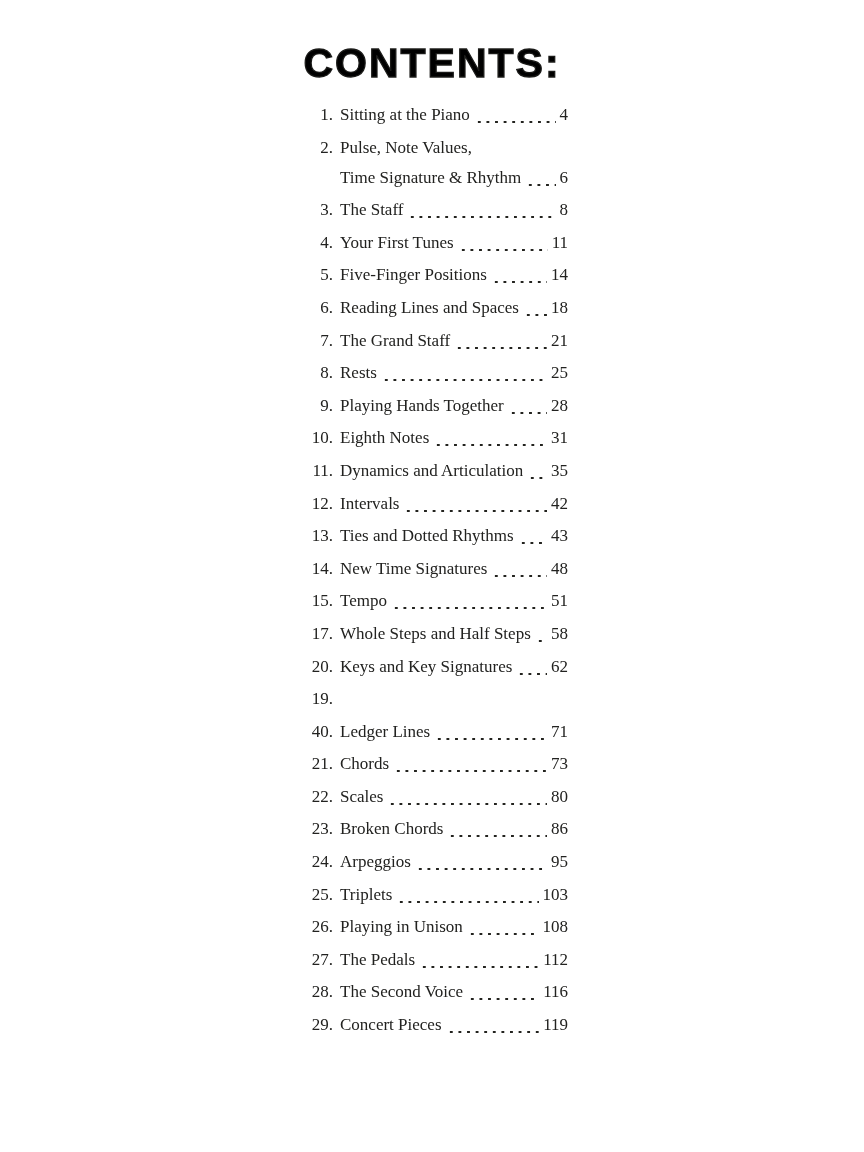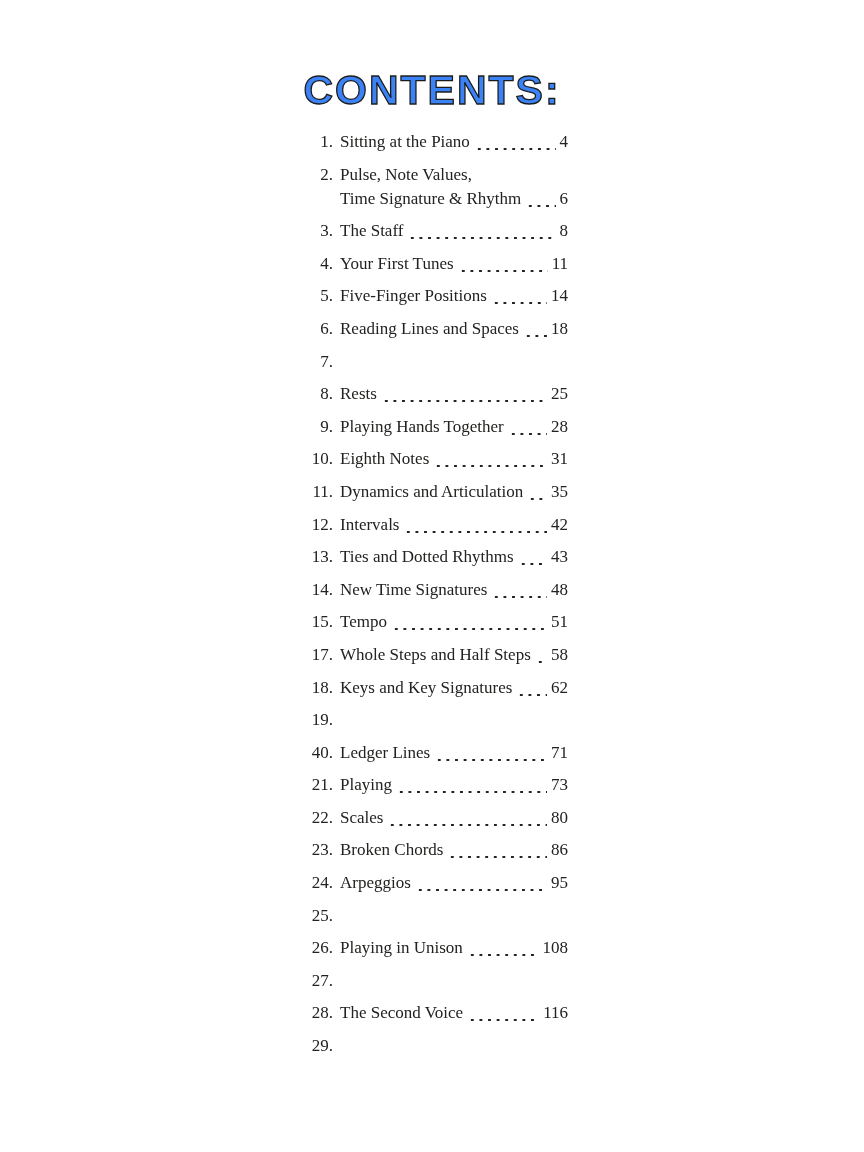--- a/index.html
+++ b/index.html
@@ -21,23 +21,23 @@
     box-sizing: border-box;
   }
   .page-title {
     font-family: "Liberation Sans", sans-serif;
     font-weight: 700;
     -webkit-text-stroke: 1.3px #1a1a18;
     font-size: 41px;
     line-height: 1;
     letter-spacing: 2px;
     text-align: center;
-    color: #3b82f6;
+    color: #000000;
     margin: 0;
-    padding-top: 70px;
+    padding-top: 43px;
   }
   .toc-list {
     width: 262px;
     margin: 21px auto 0 auto;
     transform: translateX(5px);
     padding: 0;
     list-style: none;
   }
   .toc-row {
     display: flex;
@@ -57,21 +57,21 @@
     flex: 1;
     display: flex;
     flex-direction: column;
     min-width: 0;
   }
   .line {
     display: flex;
     align-items: flex-end;
   }
   .line2 {
-    margin-top: 5px;
+    margin-top: 11px;
   }
   .title {
     white-space: nowrap;
   }
   .dots {
     flex: 1;
     min-width: 10px;
     height: 5px;
     margin: 0 4px 0 5px;
     background-image: radial-gradient(circle, #23231f 1.15px, transparent 1.45px);
@@ -155,20 +155,28 @@
       <span class="line line1">
         <span class="title">Reading Lines and Spaces</span>
         <span class="dots"></span>
         <span class="pageno">18</span>
       </span>
 
     </span>
   </li>
       <li class="toc-row">
     <span class="num">7.</span>
+    <span class="content">
+      <span class="line line1">
+        <span class="title">The Grand Staff</span>
+        <span class="dots"></span>
+        <span class="pageno">21</span>
+      </span>
+
+    </span>
   </li>
       <li class="toc-row">
     <span class="num">8.</span>
     <span class="content">
       <span class="line line1">
         <span class="title">Rests</span>
         <span class="dots"></span>
         <span class="pageno">25</span>
       </span>
 
@@ -256,21 +264,21 @@
     <span class="content">
       <span class="line line1">
         <span class="title">Whole Steps and Half Steps</span>
         <span class="dots"></span>
         <span class="pageno">58</span>
       </span>
 
     </span>
   </li>
       <li class="toc-row">
-    <span class="num">18.</span>
+    <span class="num">20.</span>
     <span class="content">
       <span class="line line1">
         <span class="title">Keys and Key Signatures</span>
         <span class="dots"></span>
         <span class="pageno">62</span>
       </span>
 
     </span>
   </li>
       <li class="toc-row">
@@ -284,21 +292,21 @@
         <span class="dots"></span>
         <span class="pageno">71</span>
       </span>
 
     </span>
   </li>
       <li class="toc-row">
     <span class="num">21.</span>
     <span class="content">
       <span class="line line1">
-        <span class="title">Playing</span>
+        <span class="title">Chords</span>
         <span class="dots"></span>
         <span class="pageno">73</span>
       </span>
 
     </span>
   </li>
       <li class="toc-row">
     <span class="num">22.</span>
     <span class="content">
       <span class="line line1">
@@ -326,43 +334,67 @@
       <span class="line line1">
         <span class="title">Arpeggios</span>
         <span class="dots"></span>
         <span class="pageno">95</span>
       </span>
 
     </span>
   </li>
       <li class="toc-row">
     <span class="num">25.</span>
+    <span class="content">
+      <span class="line line1">
+        <span class="title">Triplets</span>
+        <span class="dots"></span>
+        <span class="pageno">103</span>
+      </span>
+
+    </span>
   </li>
       <li class="toc-row">
     <span class="num">26.</span>
     <span class="content">
       <span class="line line1">
         <span class="title">Playing in Unison</span>
         <span class="dots"></span>
         <span class="pageno">108</span>
       </span>
 
     </span>
   </li>
       <li class="toc-row">
     <span class="num">27.</span>
+    <span class="content">
+      <span class="line line1">
+        <span class="title">The Pedals</span>
+        <span class="dots"></span>
+        <span class="pageno">112</span>
+      </span>
+
+    </span>
   </li>
       <li class="toc-row">
     <span class="num">28.</span>
     <span class="content">
       <span class="line line1">
         <span class="title">The Second Voice</span>
         <span class="dots"></span>
         <span class="pageno">116</span>
       </span>
 
     </span>
   </li>
       <li class="toc-row">
     <span class="num">29.</span>
+    <span class="content">
+      <span class="line line1">
+        <span class="title">Concert Pieces</span>
+        <span class="dots"></span>
+        <span class="pageno">119</span>
+      </span>
+
+    </span>
   </li>
     </ul>
 </div>
 
 </body></html>

